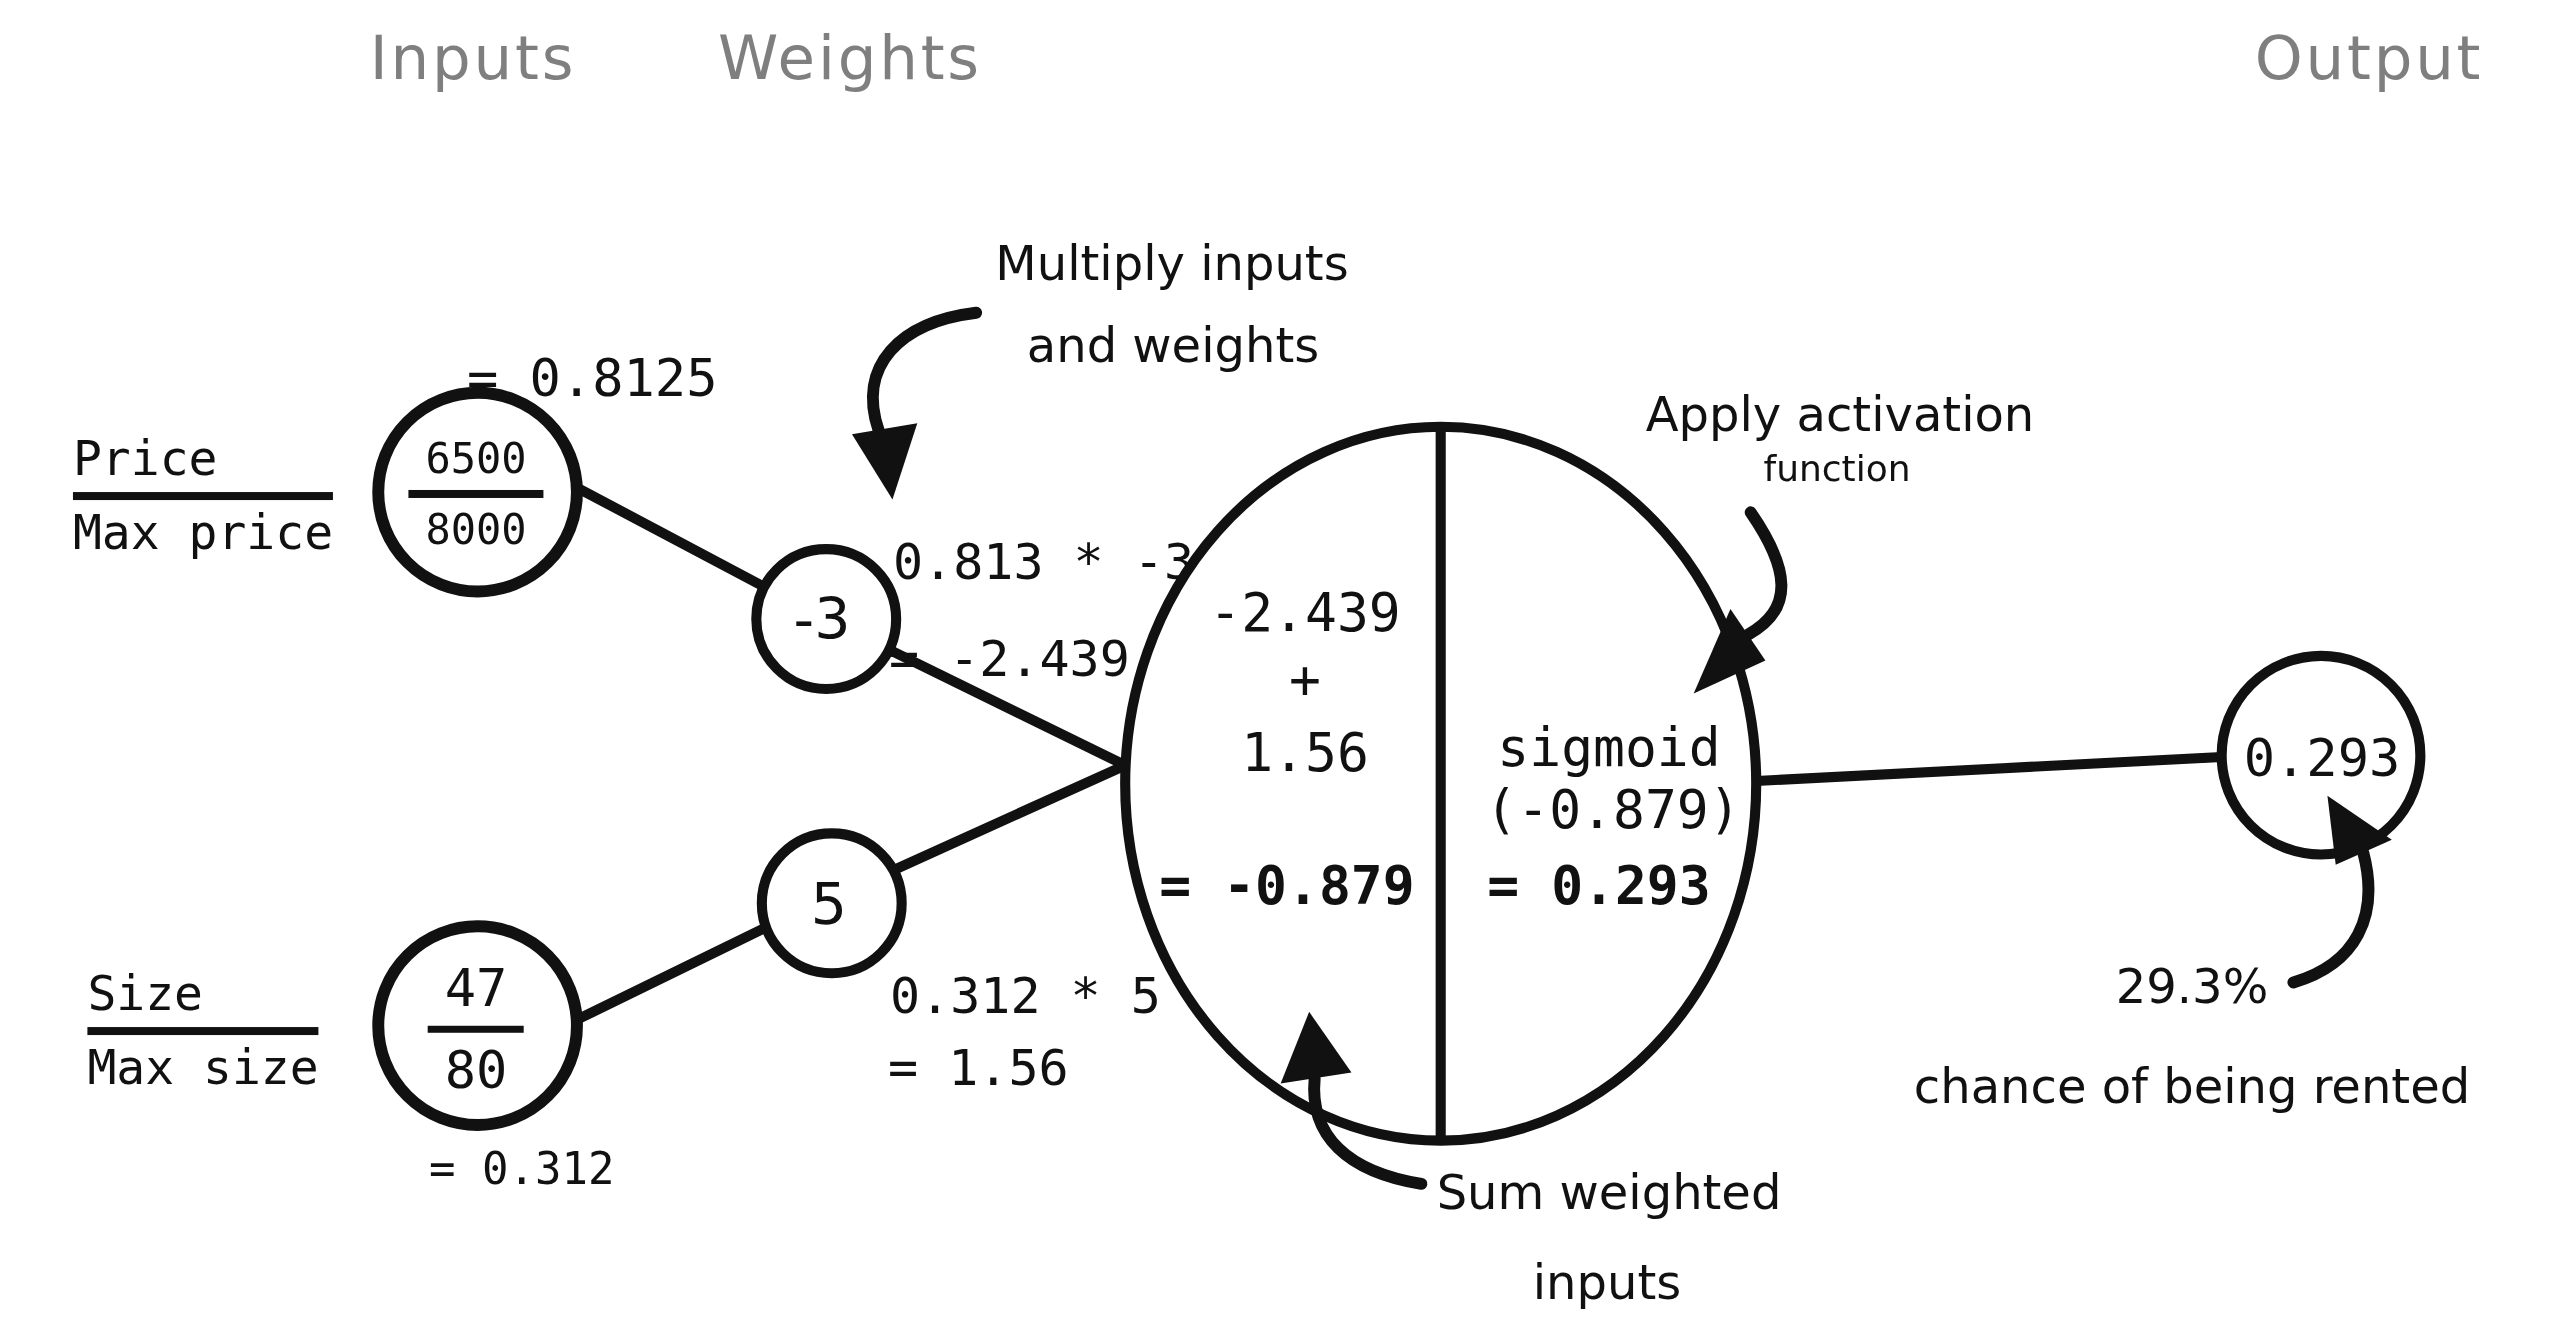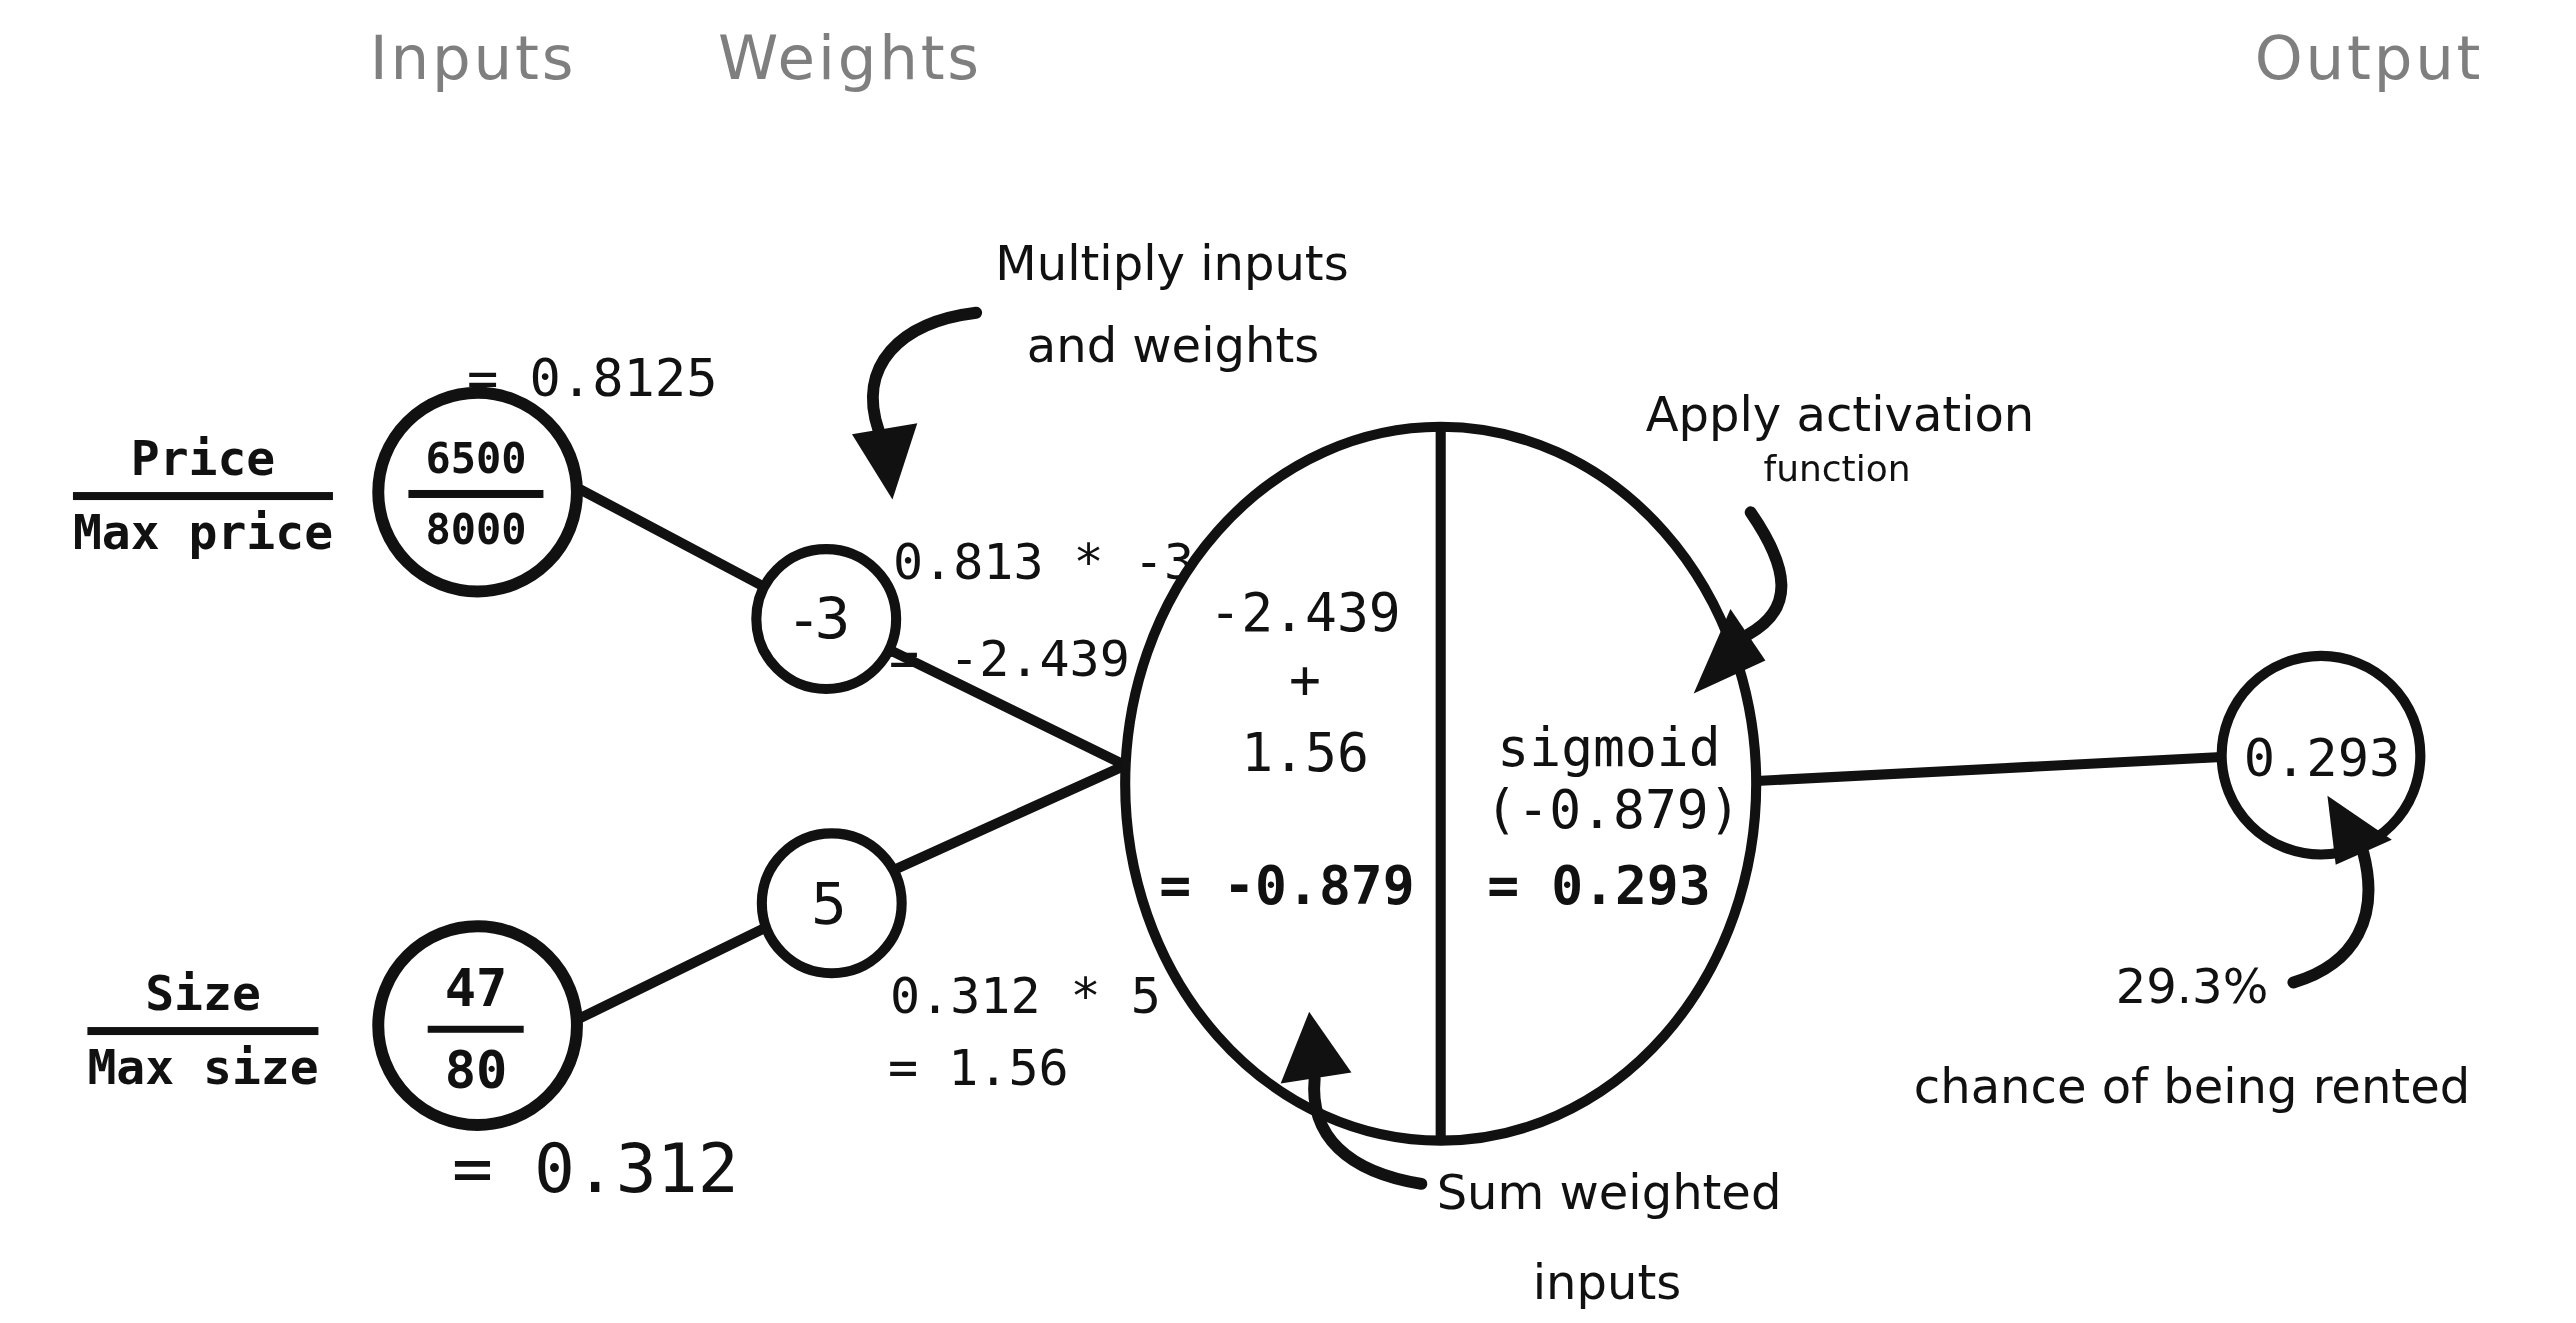--- a/index.html
+++ b/index.html
@@ -7,21 +7,21 @@
     position:relative;width:2576px;height:1320px;background:#ffffff;
     font-family:"DejaVu Sans",sans-serif;color:#111111;overflow:hidden;
   }
   .layer{position:absolute;left:0;top:0;width:100%;height:100%;}
   .abs{position:absolute;transform:translate(-50%,-50%);white-space:nowrap;line-height:1;}
   .lft{position:absolute;transform:translateY(-50%);white-space:nowrap;line-height:1;}
   .mono{font-family:"DejaVu Sans Mono",monospace;}
   .hand{font-family:"DejaVu Sans",sans-serif;}
   .gray{color:#7f7f7f;letter-spacing:2.8px;}
   .b{font-weight:bold;}
-  .frac{text-align:center;font-weight:bold;}
+  .frac{text-align:left;}
   .frac .num,.frac .den{display:block;line-height:1.12;}
   .frac .bar{display:block;height:7.4px;background:#111111;margin:6.5px 0;}
   .frac.valfrac .bar{margin:8.3px -16.6px;}
 </style>
 </head>
 <body>
 
 <div class="stage">
 
   <svg class="layer" viewBox="0 0 2794 1435">
@@ -79,21 +79,21 @@
   <div class="abs frac mono" style="left:203px;top:1031px;font-size:48px;">
     <span class="num">Size</span>
     <span class="bar"></span>
     <span class="den">Max size</span>
   </div>
   <div class="abs frac valfrac mono" style="left:476px;top:1029px;font-size:52px;">
     <span class="num">47</span>
     <span class="bar"></span>
     <span class="den">80</span>
   </div>
-  <div class="lft mono" style="left:452px;top:1169px;font-size:68px;">= 0.312</div>
+  <div class="lft mono" style="left:429px;top:1169px;font-size:44px;">= 0.312</div>
 
   <div class="abs hand" style="left:822px;top:619px;font-size:57px;">-3</div>
   <div class="abs hand" style="left:829px;top:904px;font-size:57px;">5</div>
 
   <div class="abs hand" style="left:1172px;top:263px;font-size:48px;">Multiply inputs</div>
   <div class="abs hand" style="left:1173px;top:345px;font-size:48px;">and weights</div>
 
   <div class="lft mono" style="left:893px;top:562px;font-size:50px;">0.813 * -3</div>
   <div class="lft mono" style="left:889px;top:659px;font-size:50px;">= -2.439</div>
   <div class="lft mono" style="left:890px;top:996px;font-size:50px;">0.312 * 5</div>

